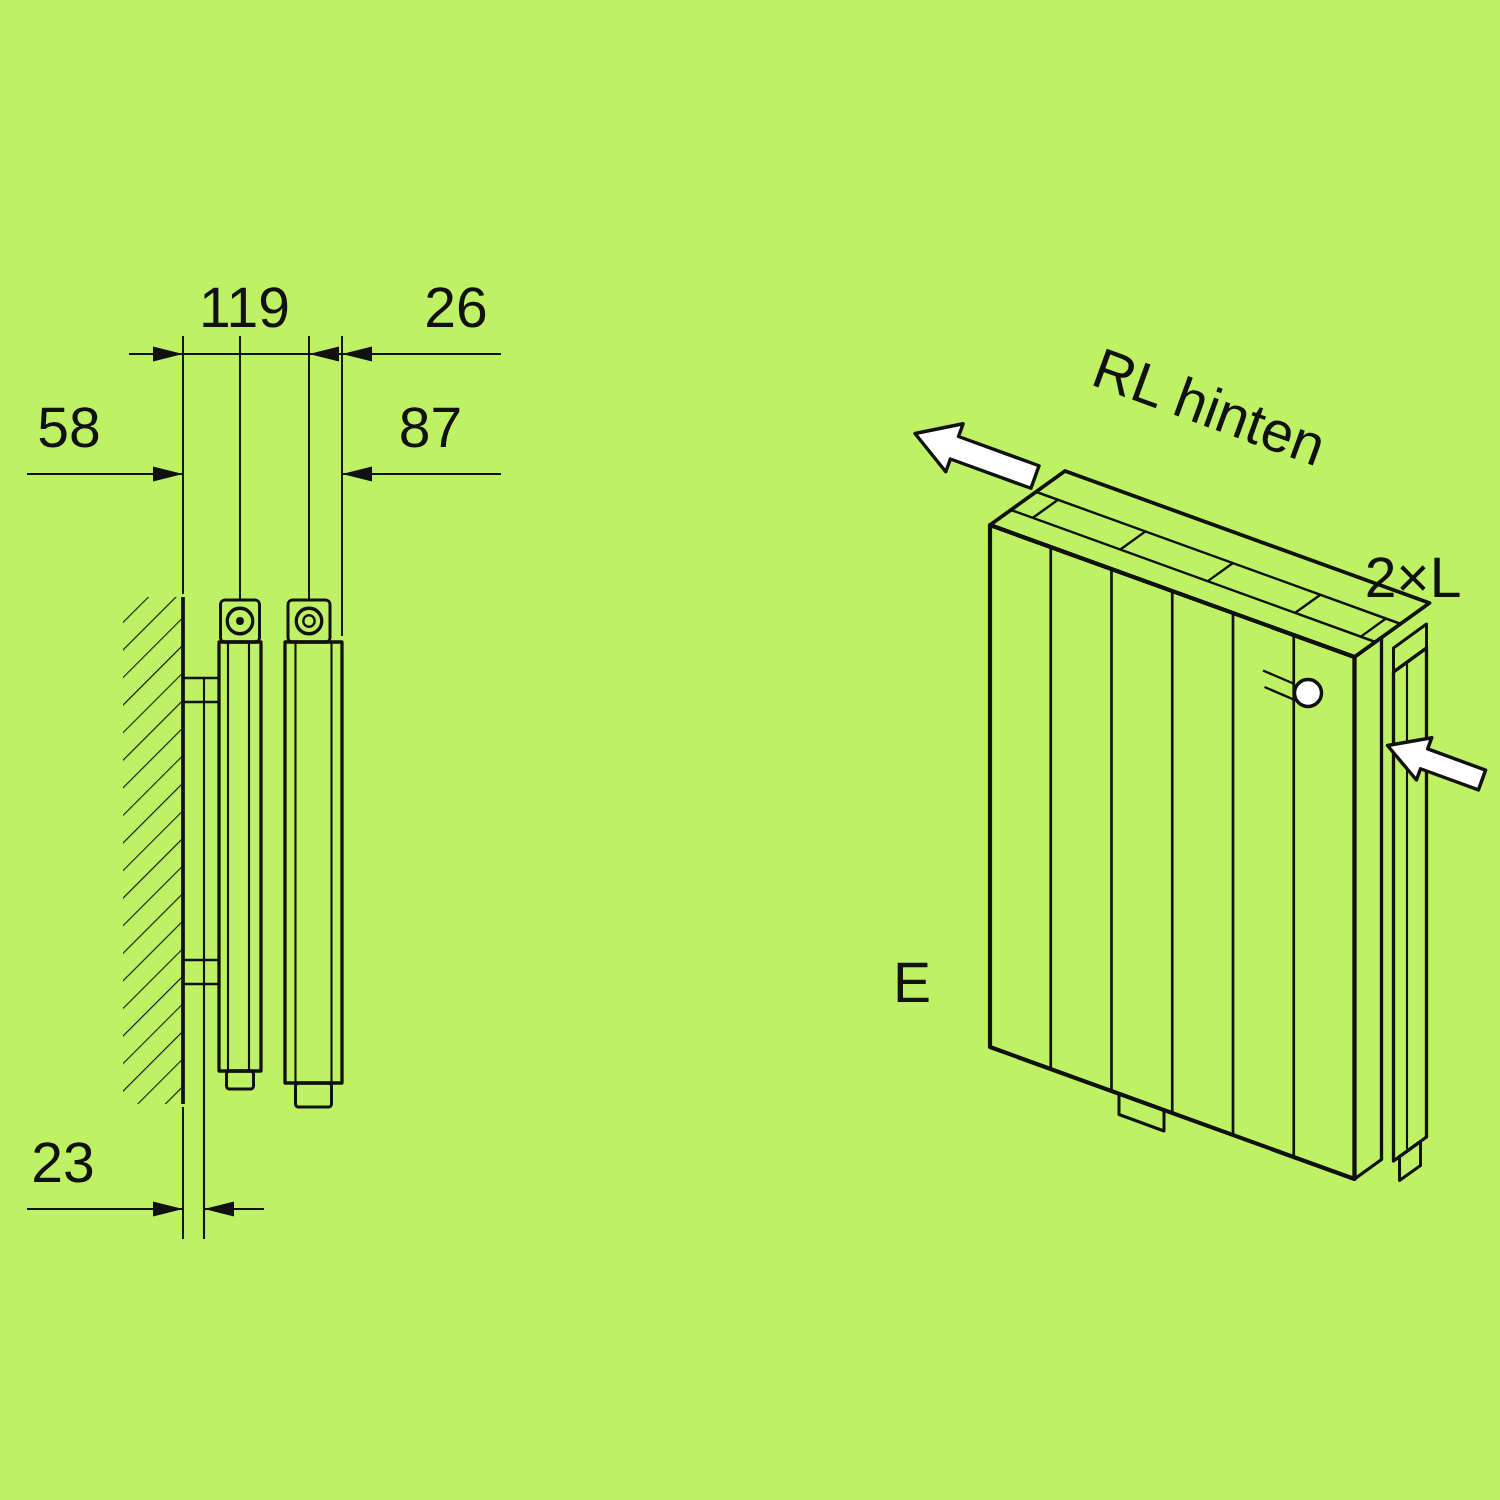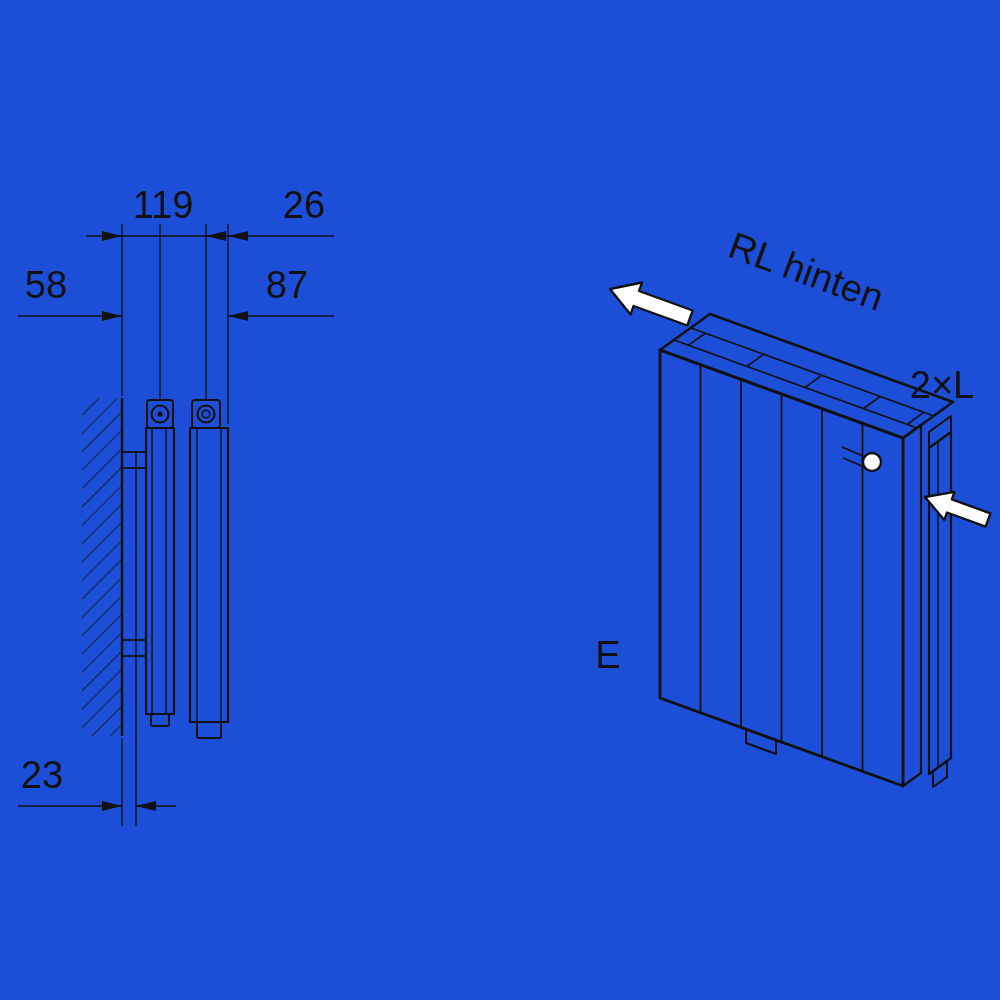--- a/index.html
+++ b/index.html
@@ -1,16 +1,16 @@
 <!DOCTYPE html>
 <html><head>
 <meta charset="utf-8">
 <style>
   html,body{margin:0;padding:0;background:#ffffff;}
-  .stage{position:relative;width:1000px;height:1000px;background:#1d4ed8;overflow:hidden;}
+  .stage{position:relative;width:1000px;height:1000px;background:#bef264;overflow:hidden;}
   svg{display:block;}
   text{font-family:"Liberation Sans",sans-serif;fill:#111;}
   .dim-text{font-size:38px;}
   .iso-text{font-size:38px;}
 </style>
 </head>
 <body>
 
 <div class="stage">
 <svg viewBox="0 0 1000 1000" width="1000" height="1000" stroke-linejoin="round" stroke-linecap="butt">

